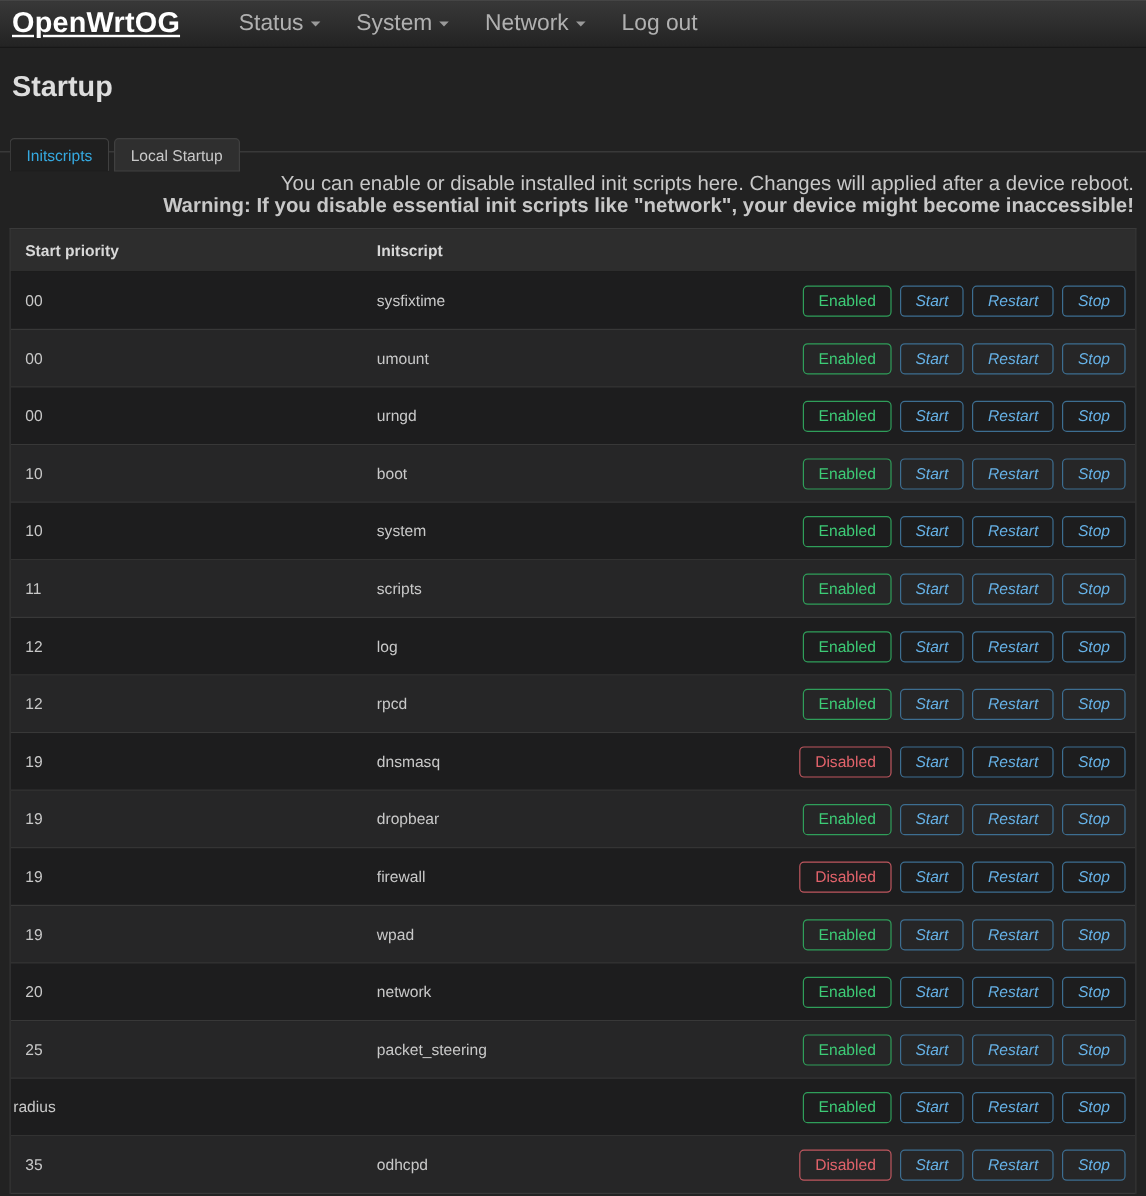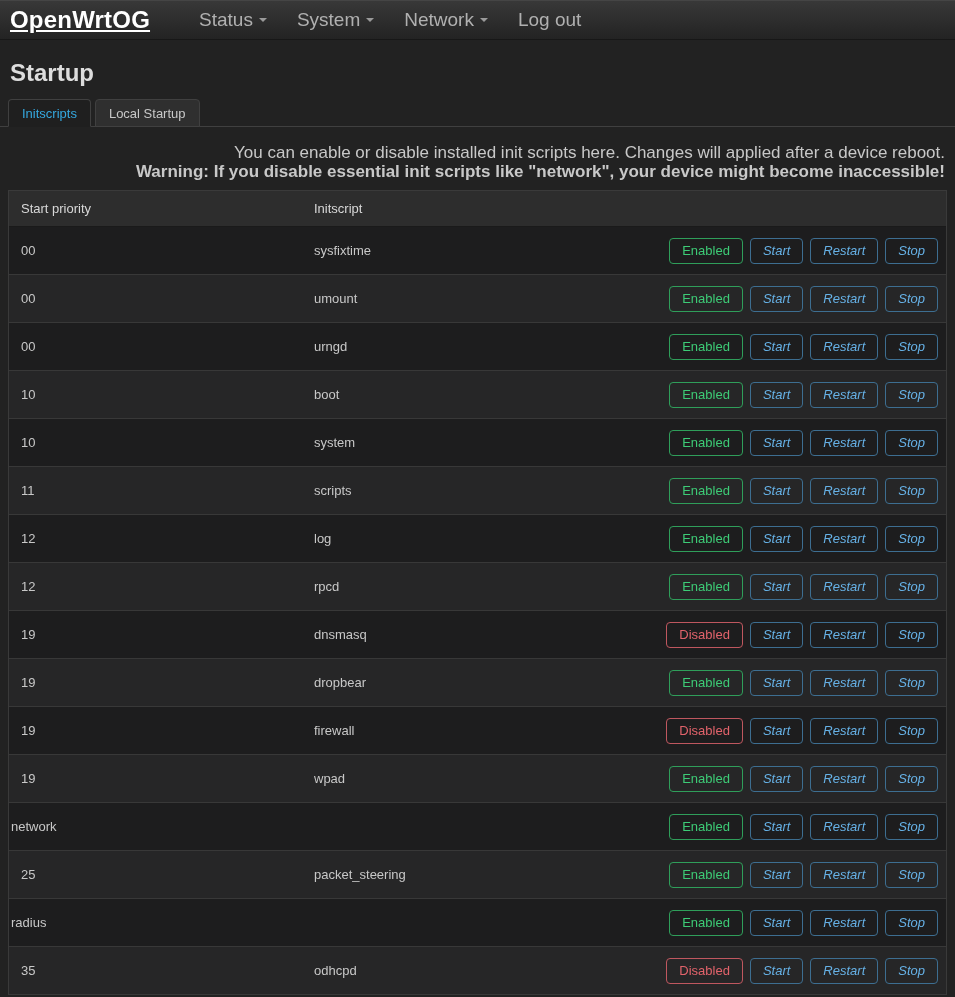--- a/index.html
+++ b/index.html
@@ -62,21 +62,21 @@
   }
   .tab {
     font-size: 13px;
     padding: 6px 13px 5px 13px;
     border: 1px solid #404040;
     border-bottom: none;
     border-radius: 4px 4px 0 0;
     margin-right: 4px;
     cursor: pointer;
     position: relative;
-    top: 1px;
+    top: 17px;
   }
   .tab.active {
     color: #35a9e0;
     background: #1f1f1f;
     border-bottom: 1px solid #1f1f1f;
   }
   .tab.inactive {
     color: #c8c8c8;
     background: #2f2f2f;
     border-bottom: 1px solid #404040;
@@ -95,21 +95,21 @@
     margin: 9px 8px 0 8px;
     border: 1px solid #3a3a3a;
     border-bottom: none;
   }
   .thead {
     display: flex;
     align-items: center;
     height: 36px;
     background: #2d2d2d;
     border-bottom: 1px solid #1a1a1a;
-    font-weight: normal;
+    font-weight: bold;
     font-size: 13px;
     color: #d8d8d8;
   }
   .trow {
     display: flex;
     align-items: center;
     height: 48px;
     font-size: 13px;
     color: #c8c8c8;
     border-bottom: 1px solid #383838;
@@ -310,20 +310,21 @@
     <div class="cell-name">wpad</div>
     <div class="cell-actions">
       <button class="btn btn-state enabled">Enabled</button>
       <button class="btn btn-action">Start</button>
       <button class="btn btn-action">Restart</button>
       <button class="btn btn-action">Stop</button>
     </div>
   </div>
 
   <div class="trow stripe-dark">
+    <div class="cell-priority">20</div>
     <div class="cell-name">network</div>
     <div class="cell-actions">
       <button class="btn btn-state enabled">Enabled</button>
       <button class="btn btn-action">Start</button>
       <button class="btn btn-action">Restart</button>
       <button class="btn btn-action">Stop</button>
     </div>
   </div>
 
   <div class="trow stripe-light">

